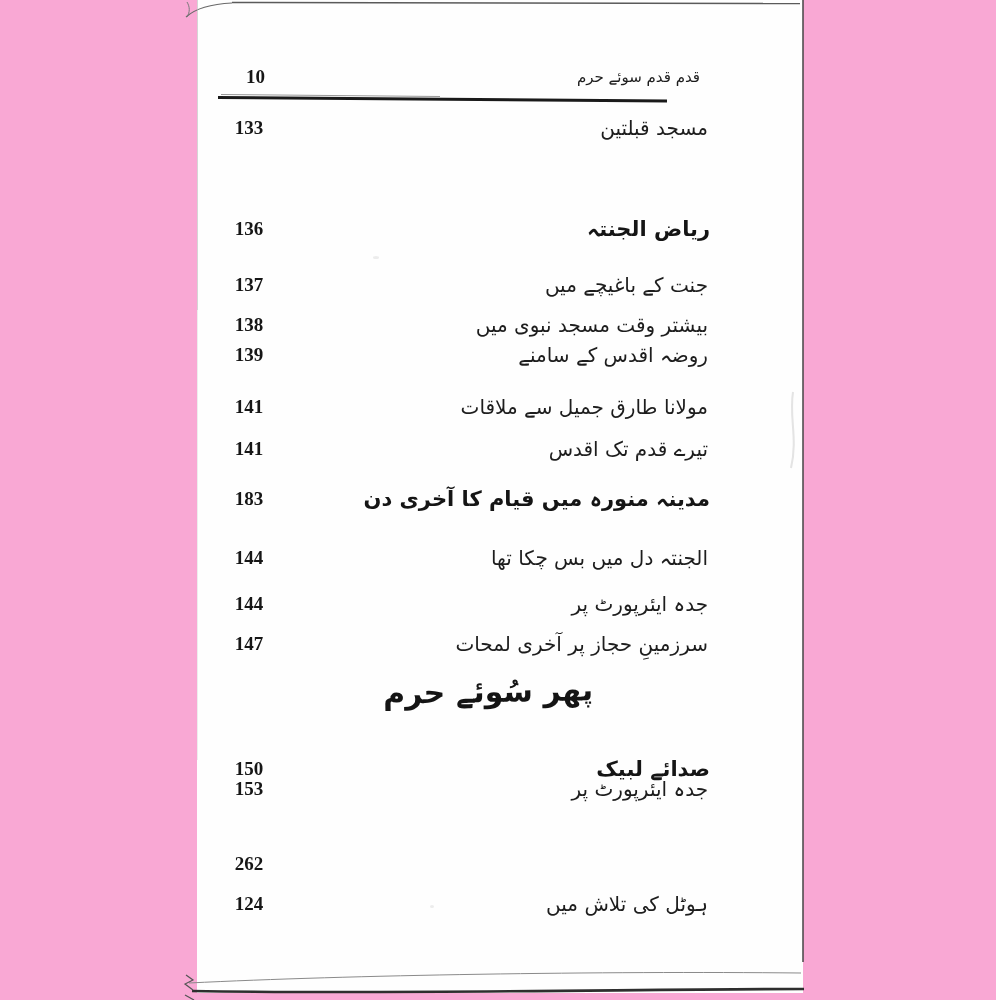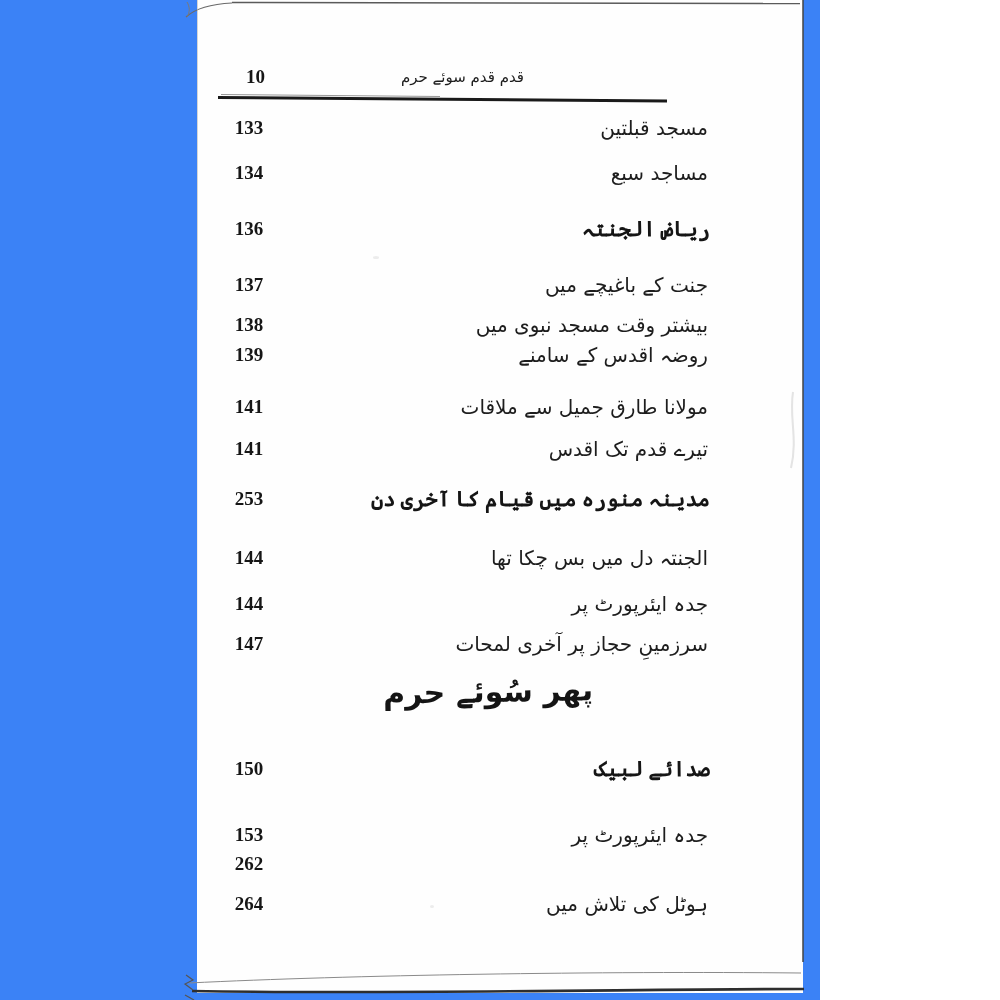--- a/index.html
+++ b/index.html
@@ -1,19 +1,19 @@
 <!DOCTYPE html>
 <html lang="ur"><head>
 <meta charset="utf-8">
 <style>
   html,body{margin:0;padding:0;background:#ffffff;}
   .canvas{
     position:relative;
-    width:820px;height:1000px;
-    background:#3b82f6;
+    width:996px;height:1000px;
+    background:#f9a8d4;
     overflow:hidden;
     font-family:"Liberation Serif", serif;
   }
   .page{
     position:absolute;left:197px;top:0;width:606px;height:993px;
     background:#fefefe;
   }
   svg.overlay{position:absolute;left:0;top:0;width:1000px;height:1000px;pointer-events:none;}
   
   .page-num{
@@ -35,21 +35,21 @@
   }
   .row .title{
     position:absolute;right:95px;top:0;
     font-family:"DejaVu Sans", sans-serif;
     font-size:20px;line-height:30px;color:#1d1d1d;
     direction:rtl;white-space:nowrap;
   }
   .row.section{height:38px;}
   .row.section .num{line-height:38px;}
   .row.section .title{
-    font-size:21px;font-weight:700;line-height:38px;color:#151515;right:93px;font-family:Liberation Serif, serif;
+    font-size:21px;font-weight:700;line-height:38px;color:#151515;right:93px;
   }
   .chapter-heading{
     position:absolute;left:383px;top:674px;
     font-family:"DejaVu Sans", sans-serif;
     font-size:30px;font-weight:700;color:#141414;
     direction:rtl;white-space:nowrap;
     transform:rotate(-1deg);
   }
   .smudge{
     position:absolute;border-radius:50%;
@@ -86,24 +86,20 @@
     <path d="M 185,995 l 9,5" stroke="#555555" stroke-width="1.2" fill="none"></path>
   </svg>
 
   <div class="page-num">10</div>
   <div class="running-title">قدم قدم سوئے حرم</div>
 
   <div class="row" style="top:113px">
     <span class="num">133</span>
     <span class="title">مسجد قبلتین</span>
   </div>
-  <div class="row" style="top:158px">
-    <span class="num">134</span>
-    <span class="title">مساجد سبع</span>
-  </div>
   <div class="row section" style="top:210px">
     <span class="num">136</span>
     <span class="title">ریاض الجنتہ</span>
   </div>
   <div class="row" style="top:270px">
     <span class="num">137</span>
     <span class="title">جنت کے باغیچے میں</span>
   </div>
   <div class="row" style="top:310px">
     <span class="num">138</span>
@@ -115,21 +111,21 @@
   </div>
   <div class="row" style="top:392px">
     <span class="num">141</span>
     <span class="title">مولانا طارق جمیل سے ملاقات</span>
   </div>
   <div class="row" style="top:434px">
     <span class="num">141</span>
     <span class="title">تیرے قدم تک اقدس</span>
   </div>
   <div class="row section" style="top:480px">
-    <span class="num">253</span>
+    <span class="num">183</span>
     <span class="title">مدینہ منورہ میں قیام کا آخری دن</span>
   </div>
   <div class="row" style="top:543px">
     <span class="num">144</span>
     <span class="title">الجنتہ دل میں بس چکا تھا</span>
   </div>
   <div class="row" style="top:589px">
     <span class="num">144</span>
     <span class="title">جدہ ایئرپورٹ پر</span>
   </div>
@@ -137,29 +133,29 @@
     <span class="num">147</span>
     <span class="title">سرزمینِ حجاز پر آخری لمحات</span>
   </div>
 
   <div class="chapter-heading">پھر سُوئے حرم</div>
 
   <div class="row section" style="top:750px">
     <span class="num">150</span>
     <span class="title">صدائے لبیک</span>
   </div>
-  <div class="row" style="top:820px">
+  <div class="row" style="top:774px">
     <span class="num">153</span>
     <span class="title">جدہ ایئرپورٹ پر</span>
   </div>
   <div class="row" style="top:849px">
     <span class="num">262</span>
   </div>
   <div class="row" style="top:889px">
-    <span class="num">264</span>
+    <span class="num">124</span>
     <span class="title">ہوٹل کی تلاش میں</span>
   </div>
 
   <div class="smudge" style="left:373px;top:256px;width:6px;height:3px;"></div>
   <div class="smudge" style="left:636px;top:452px;width:5px;height:4px;"></div>
   <div class="smudge" style="left:430px;top:905px;width:4px;height:3px;"></div>
 
 </div>
 
 </body></html>

